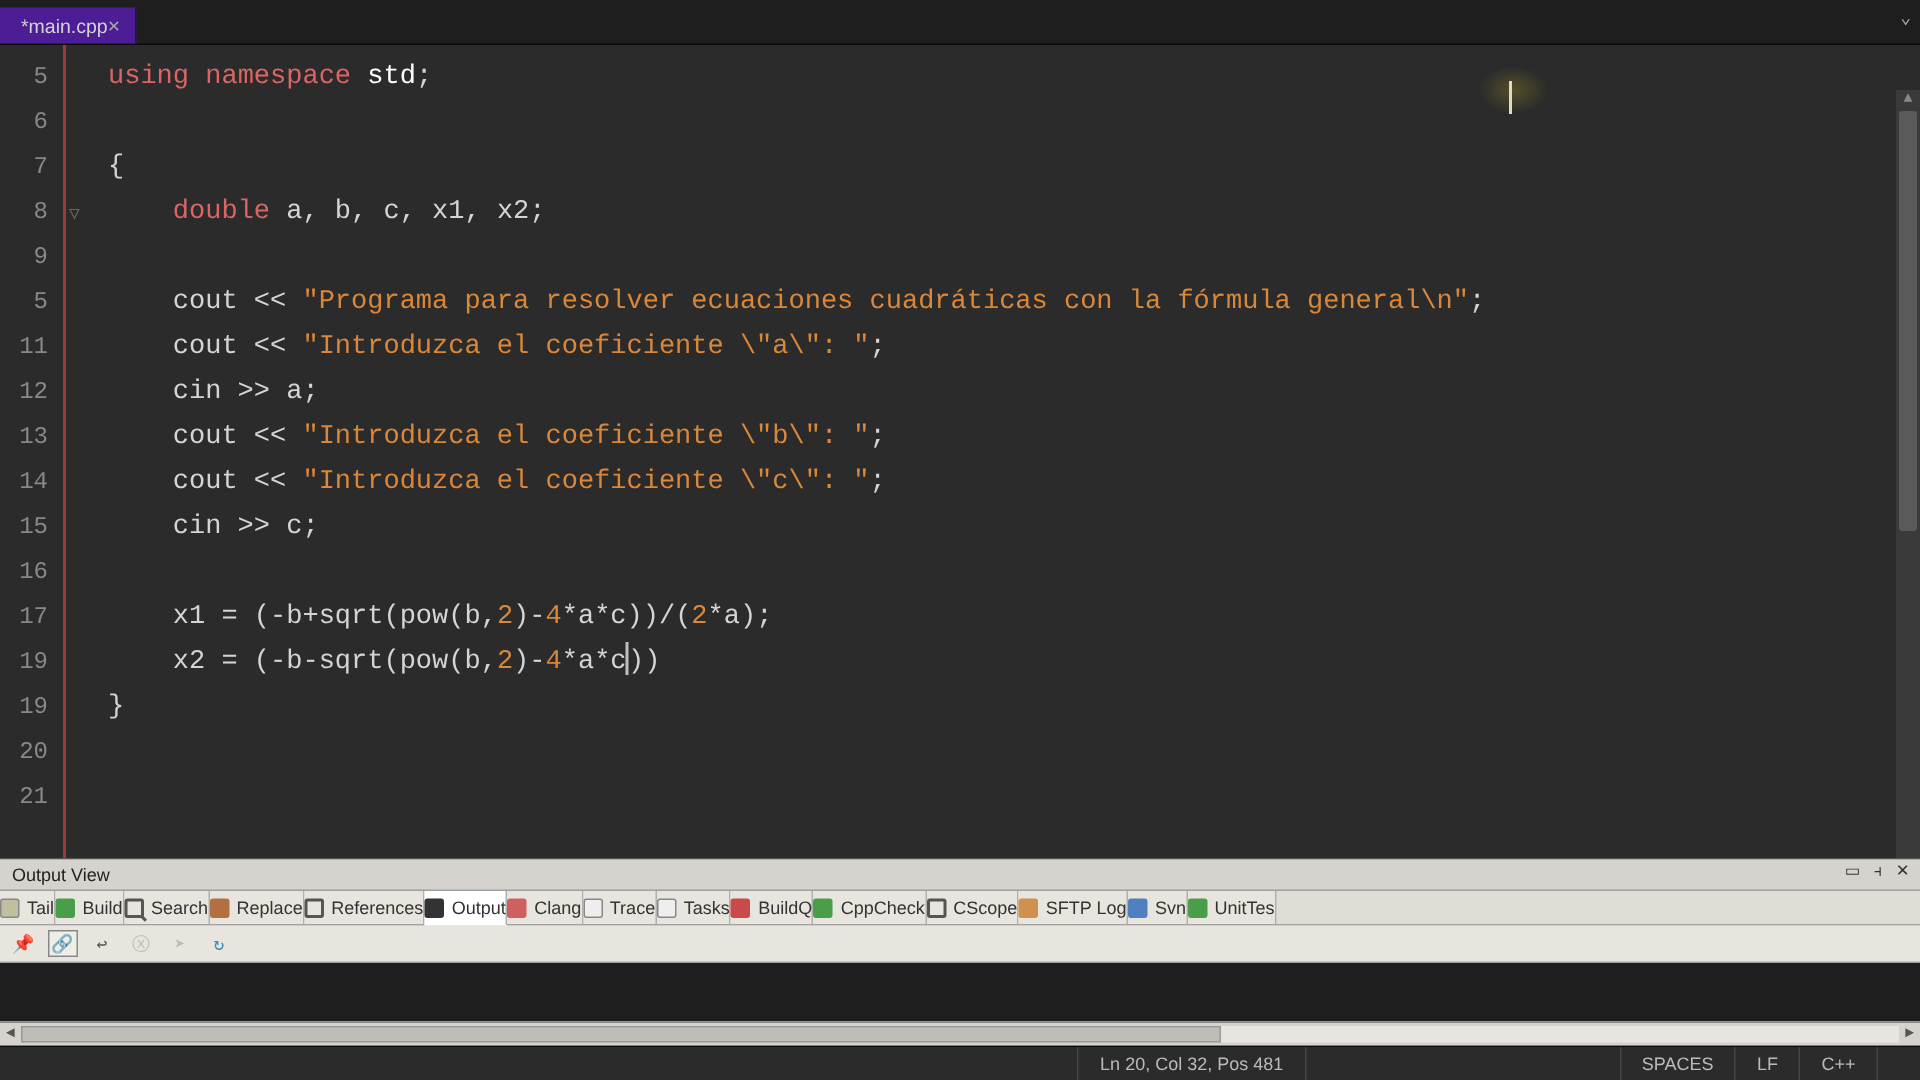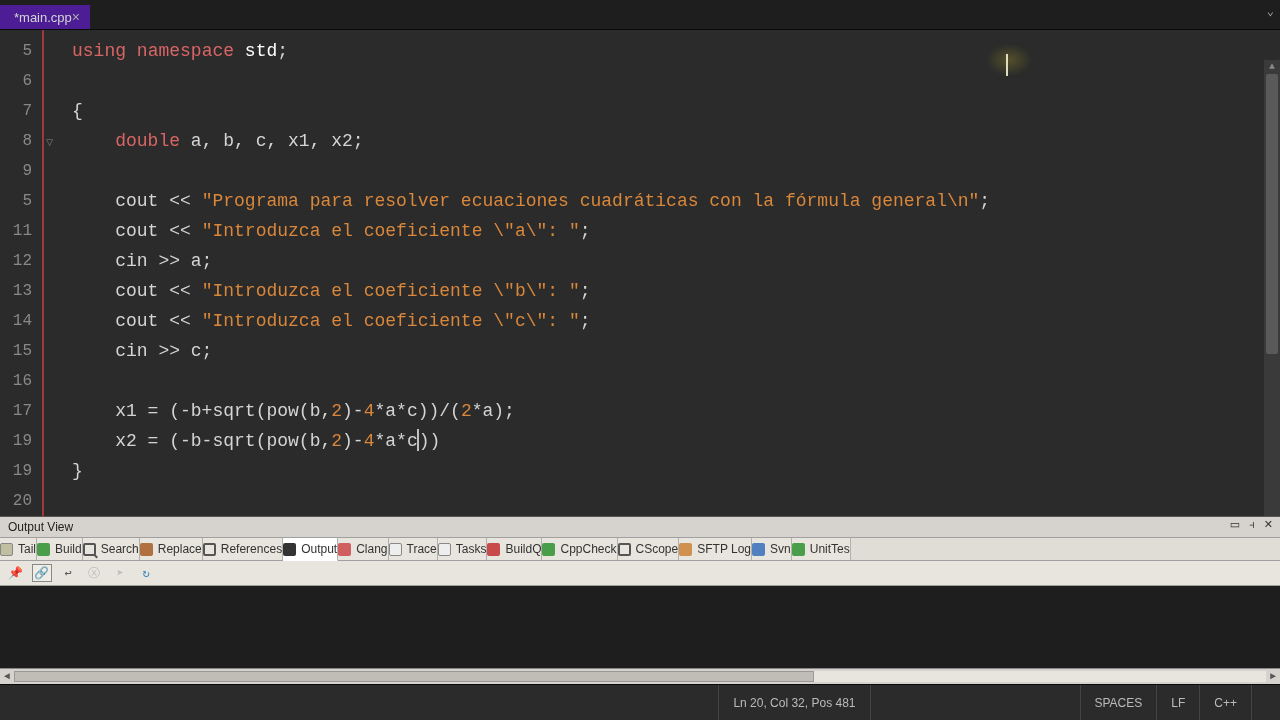--- a/index.html
+++ b/index.html
@@ -133,21 +133,21 @@
 .scrollbar-v .arrow {
   position: absolute;
   left: 0; right: 0;
   height: 14px;
   text-align: center;
   color: #888;
   font-size: 10px;
   line-height: 14px;
 }
 .output-panel {
-  height: 168px;
+  height: 125px;
   display: flex;
   flex-direction: column;
   border-top: 1px solid #555;
   background: #7dd3fc;
 }
 .output-title {
   background: #d6d3ce;
   color: #222;
   font-family: 'Segoe UI', Arial, sans-serif;
   font-size: 12px;
@@ -247,21 +247,21 @@
 .output-hscroll .thumb {
   position: absolute;
   left: 14px;
   width: 800px;
   top: 2px; bottom: 2px;
   background: #c0bdb6;
   border: 1px solid #999;
 }
 .output-hscroll .arr { position: absolute; top: 0; width: 14px; text-align: center; font-size: 10px; color: #555; line-height: 16px; }
 .status-bar {
-  height: 36px;
+  height: 23px;
   background: #2b2b2b;
   border-top: 1px solid #0a0a0a;
   display: flex;
   align-items: center;
   color: #bbb;
   font-family: 'Segoe UI', Arial, sans-serif;
   font-size: 12px;
 }
 .status-bar .sleft { flex: 1; }
 .status-bar .sitem {

